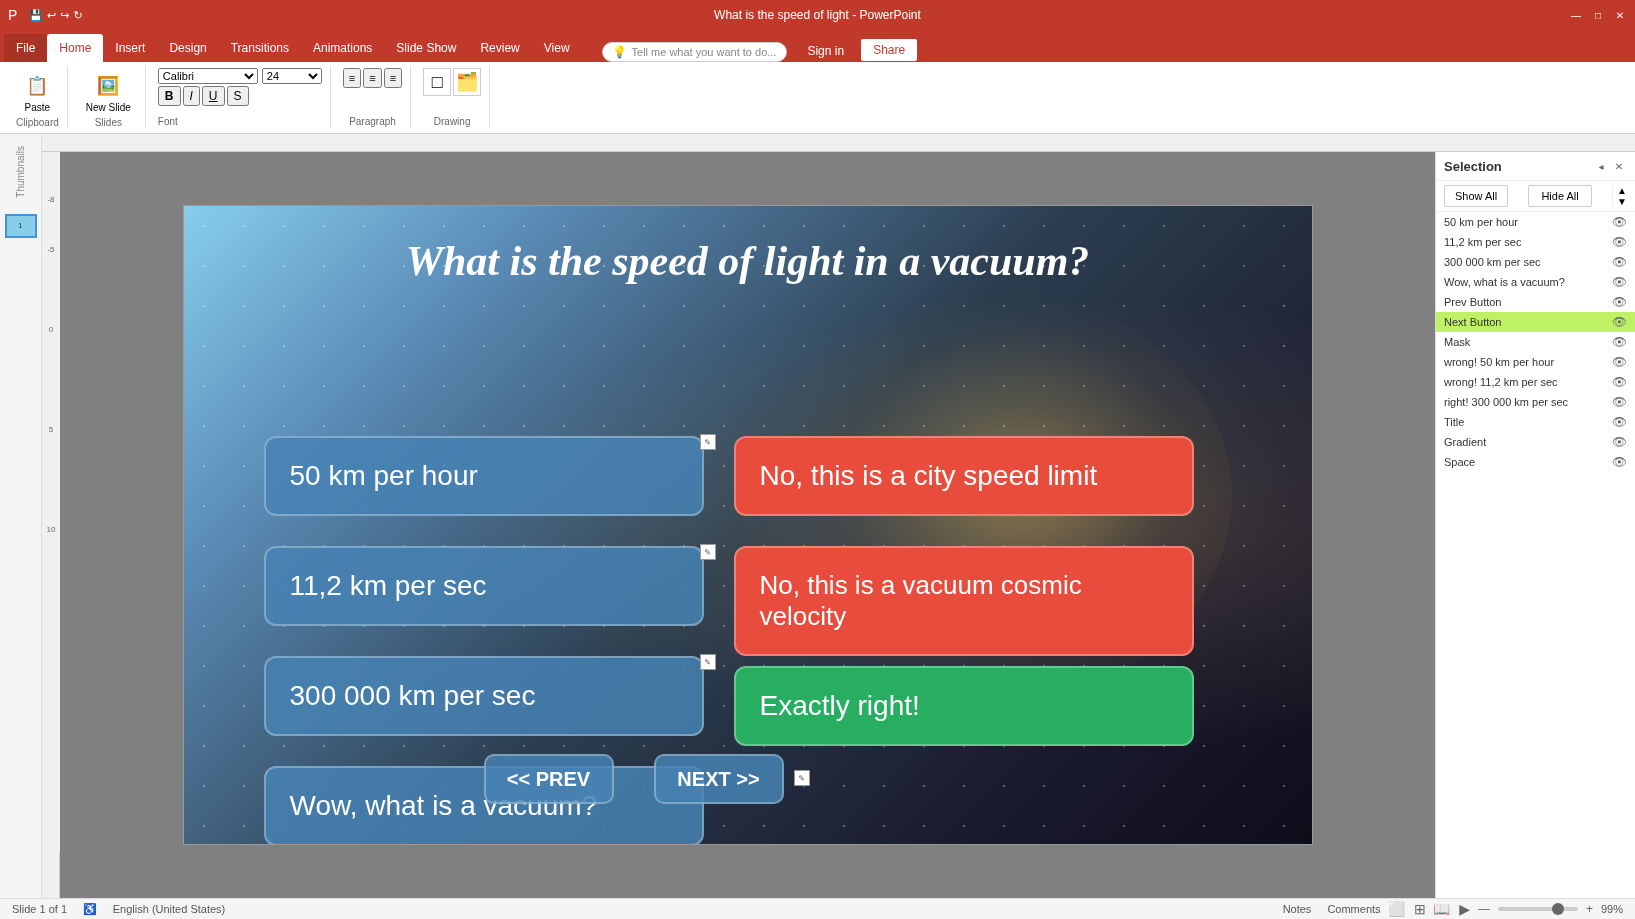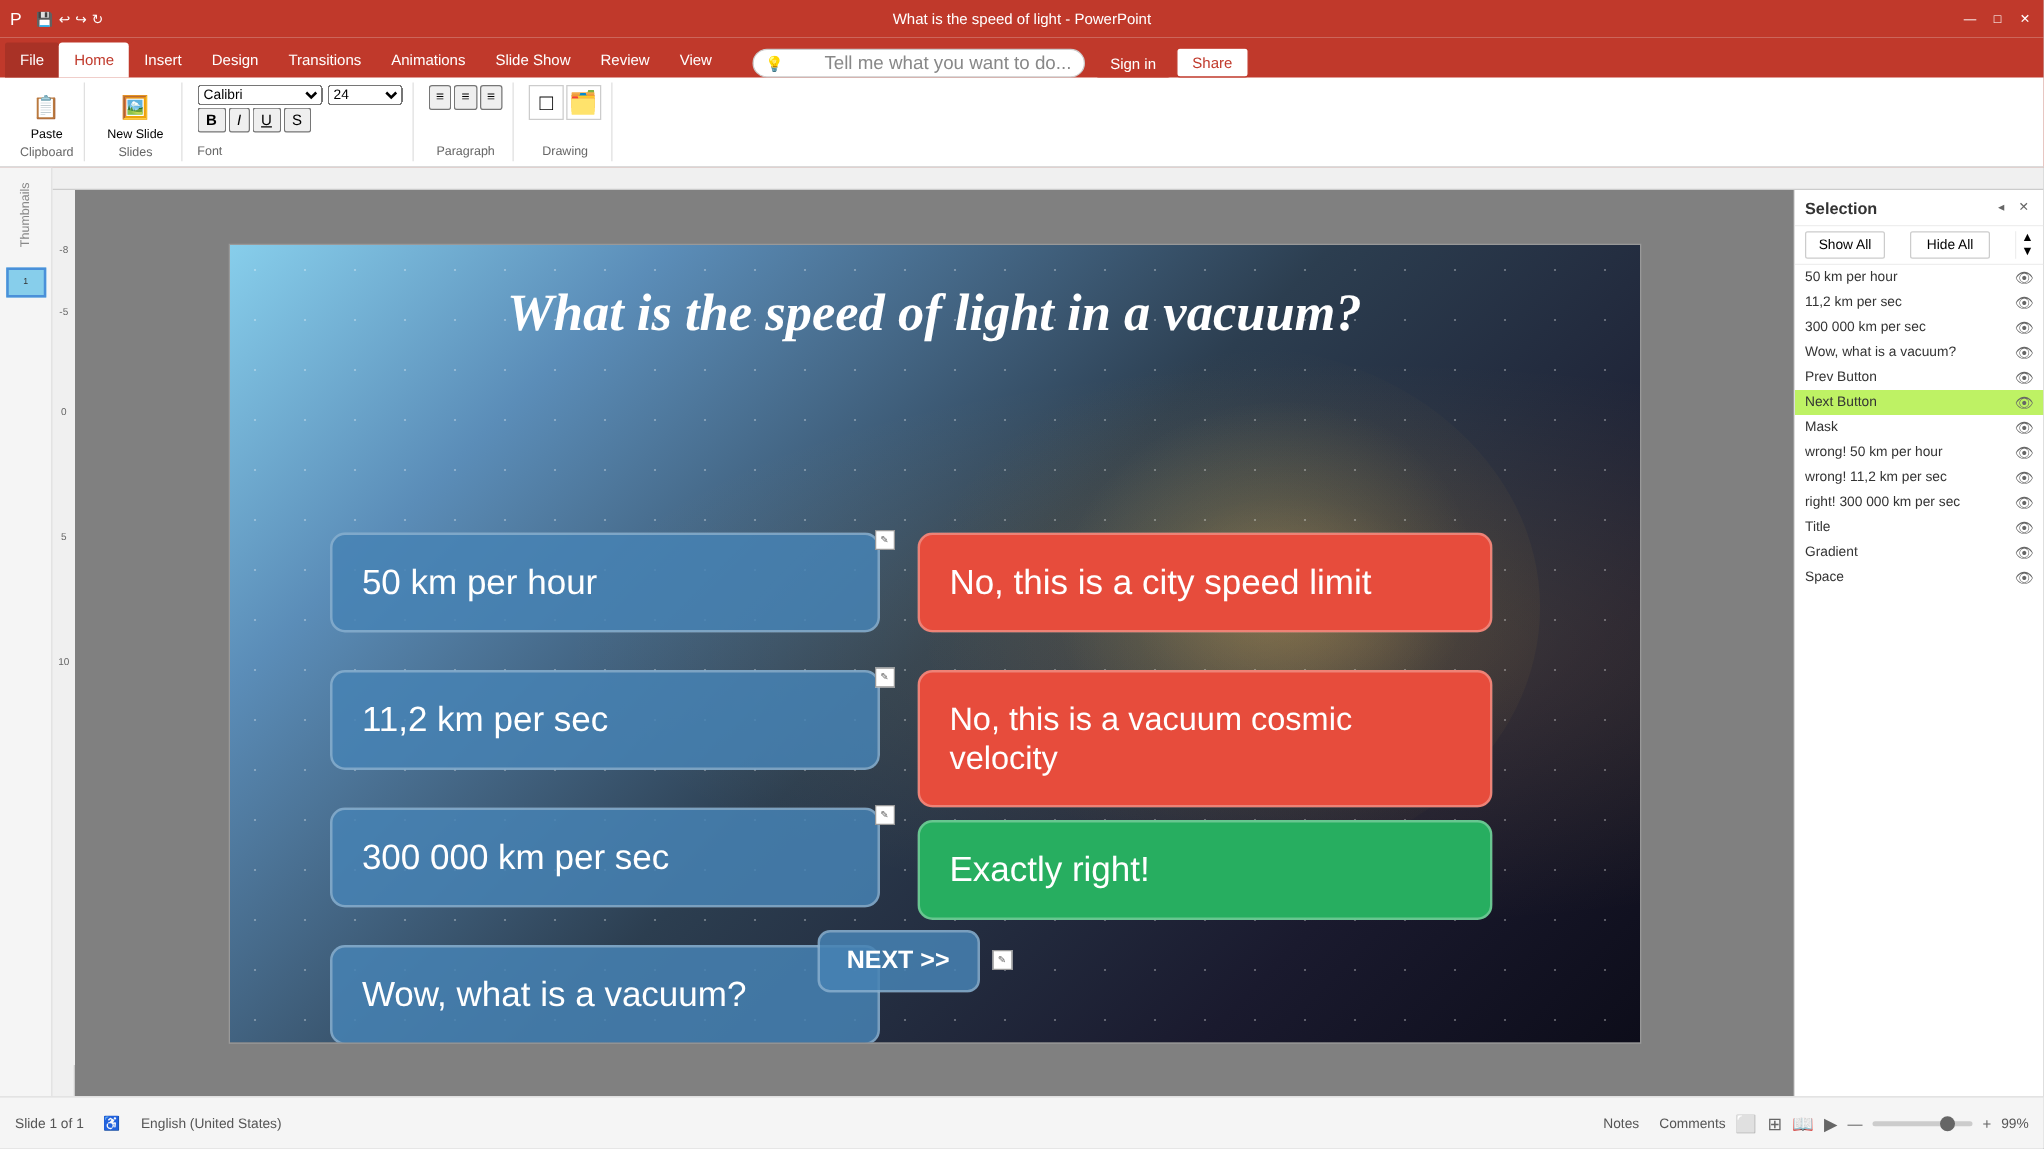--- a/index.html
+++ b/index.html
@@ -81,21 +81,21 @@
 
     .panel-action-row { display: flex; gap: 20px; padding: 4px 8px; border-bottom: 1px solid #eee; }
     .panel-action-btn { flex: 1; padding: 3px 6px; font-size: 11px; border: 1px solid #ccc; background: white; cursor: pointer; border-radius: 2px; }
 
     .panel-items { flex: 1; overflow-y: auto; }
     .panel-item { display: flex; align-items: center; justify-content: space-between; padding: 3px 8px; font-size: 11px; color: #333; cursor: pointer; }
     .panel-item-label { flex: 1; white-space: nowrap; overflow: hidden; text-overflow: ellipsis; }
     .panel-item-eye { color: #666; font-size: 12px; margin-left: 4px; }
 
     
-    .status-bar { height: 42px; background: #f5f5f5; border-top: 1px solid #ddd; display: flex; align-items: center; padding: 0 12px; font-size: 11px; color: #555; gap: 16px; flex-shrink: 0; }
+    .status-bar { height: 21px; background: #f5f5f5; border-top: 1px solid #ddd; display: flex; align-items: center; padding: 0 12px; font-size: 11px; color: #555; gap: 16px; flex-shrink: 0; }
     .status-right { margin-left: auto; display: flex; align-items: center; gap: 8px; }
     .zoom-slider { width: 80px; height: 4px; background: #ccc; border-radius: 2px; position: relative; cursor: pointer; }
     .zoom-thumb { position: absolute; top: -4px; left: 75%; width: 12px; height: 12px; background: #666; border-radius: 50%; transform: translateX(-50%); }
     .view-btn { font-size: 14px; cursor: pointer; color: #666; }
   </style>
 </head>
 <body>
 
 <div class="title-bar">
   <div class="title-bar-left">
@@ -119,21 +119,21 @@
     <div class="ribbon-tab active">Home</div>
     <div class="ribbon-tab">Insert</div>
     <div class="ribbon-tab">Design</div>
     <div class="ribbon-tab">Transitions</div>
     <div class="ribbon-tab">Animations</div>
     <div class="ribbon-tab">Slide Show</div>
     <div class="ribbon-tab">Review</div>
     <div class="ribbon-tab">View</div>
     <div class="tell-me" style="margin-left: 20px; background:white;">
       <span style="color:#888; font-size:12px;">💡</span>
-      <span style="font-size:15px; color:#888;margin-left:28px;">Tell me what you want to do...</span>
+      <span style="font-size:11px; color:#888;">Tell me what you want to do...</span>
     </div>
     <button class="sign-in-btn" style="margin-left:8px;">Sign in</button>
     <button class="share-btn" style="margin-left:4px; background:white;">Share</button>
   </div>
 
   <div class="ribbon-content" style="height:72px;">
     <div class="ribbon-group">
       <div class="ribbon-btn">
         <div class="ribbon-icon">📋</div>
         <span style="font-size:10px;">Paste</span>
@@ -243,20 +243,23 @@
           </div>
 
           <div class="answer-btn red feedback-2" style="flex-wrap:wrap; font-size:26px;">
             <span>No, this is a vacuum cosmic velocity</span>
           </div>
 
           <div class="answer-btn green feedback-3">
             <span>Exactly right!</span>
           </div>
 
+          <div class="nav-btn prev-btn">
+            <span>&lt;&lt; PREV</span>
+          </div>
           <div class="drag-handle" style="bottom: 58px; left: 610px;">✎</div>
           <div class="nav-btn next-btn">
             <span>NEXT &gt;&gt;</span>
           </div>
         </div>
       </div>
 
       <div class="right-panel">
         <div class="panel-header">
           <span class="panel-title">Selection</span>

